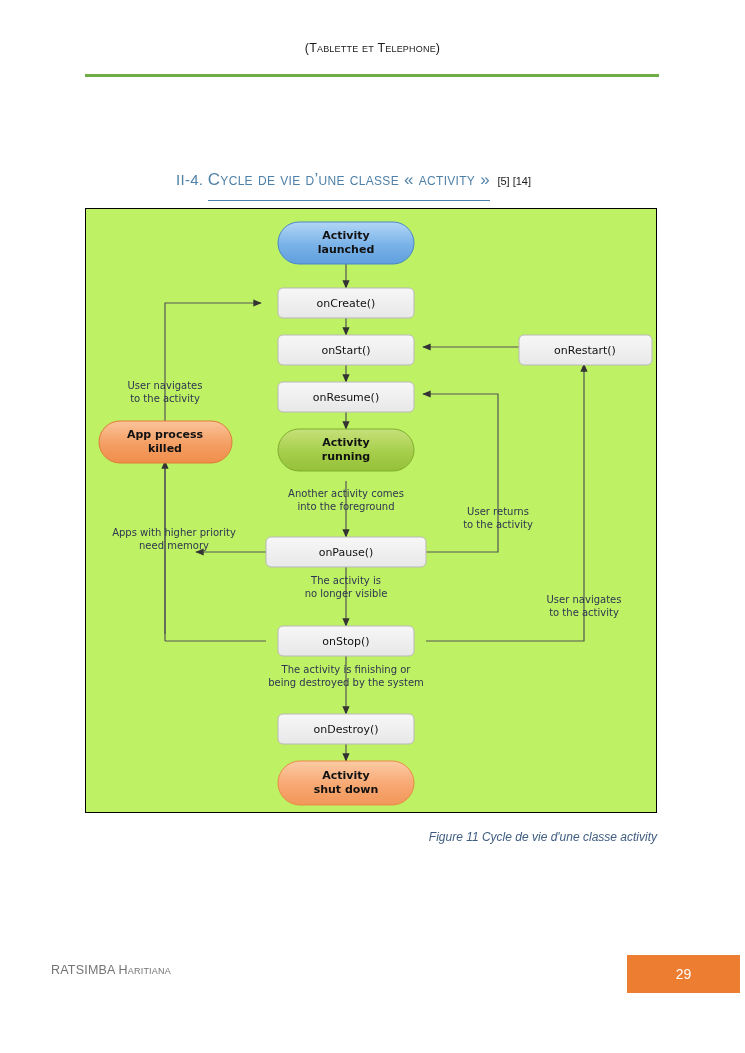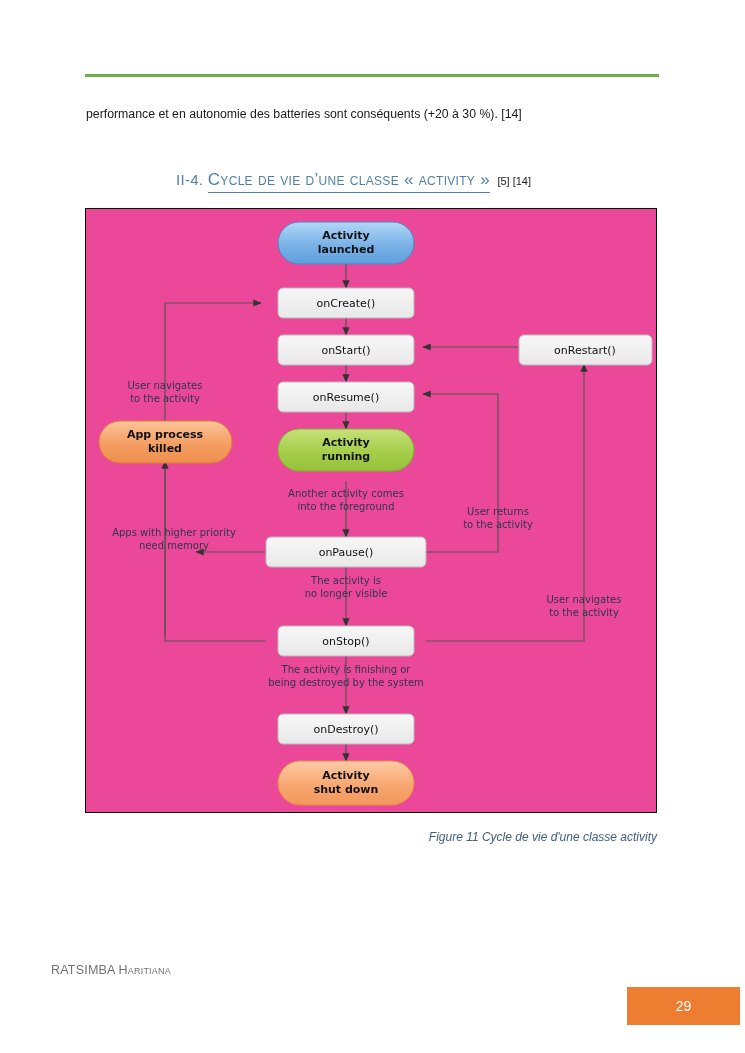--- a/index.html
+++ b/index.html
@@ -67,41 +67,41 @@
     color: #4f81a8;
     font-variant: small-caps;
     letter-spacing: 0.3px;
   }
   .section-heading .ttl {
     font-size: 17px;
     color: #4f81a8;
     font-variant: small-caps;
     letter-spacing: 0.3px;
     border-bottom: 1px solid #4f81a8;
-    padding-bottom: 3px;
+    padding-bottom: 11px;
   }
   .section-heading .refs {
     font-size: 11px;
     color: #1a1a1a;
     font-variant: normal;
     letter-spacing: 0;
     margin-left: 3px;
     margin-top: 48px;
   }
 
   
   .figure-frame {
     position: absolute;
     left: 85px;
     top: 208px;
     width: 572px;
     height: 605px;
     border: 1px solid #000000;
     box-sizing: border-box;
-    background: #ec4899;
+    background: #bef264;
     overflow: hidden;
   }
   .figure-frame svg { display: block; }
 
   .figure-caption {
     position: absolute;
     left: 85px;
     top: 830px;
     width: 572px;
     text-align: right;
@@ -125,21 +125,20 @@
     left: 627px;
     top: 955px;
     width: 113px;
     height: 38px;
     background: #ed7d31;
     color: #ffffff;
     font-size: 14px;
     display: flex;
     align-items: center;
     justify-content: center;
-    margin-top: 32px;
   }
 
   
   .nd-label {
     font-family: "DejaVu Sans", sans-serif;
     font-size: 11px;
     fill: #111111;
   }
   .nd-label-b {
     font-family: "DejaVu Sans", sans-serif;
@@ -150,25 +149,25 @@
   .edge-label {
     font-family: "DejaVu Sans", sans-serif;
     font-size: 10px;
     fill: #2e3550;
   }
 </style>
 </head>
 <body>
 
 <div class="page-header">
+  <div class="hdr-line">(Tablette et Telephone)</div>
 </div>
 <div class="header-rule"></div>
 
 <div class="body-par">
-  <span class="ln">performance et en autonomie des batteries sont conséquents (+20 à 30 %). [14]</span>
 </div>
 
 <div class="section-heading">
   <span class="num">II-4.</span>
   <span class="ttl">Cycle de vie d’une classe « activity »</span>
   <span class="refs">[5] [14]</span>
 </div>
 
 <div class="figure-frame">
   <svg width="570" height="603" viewBox="0 0 570 603">

